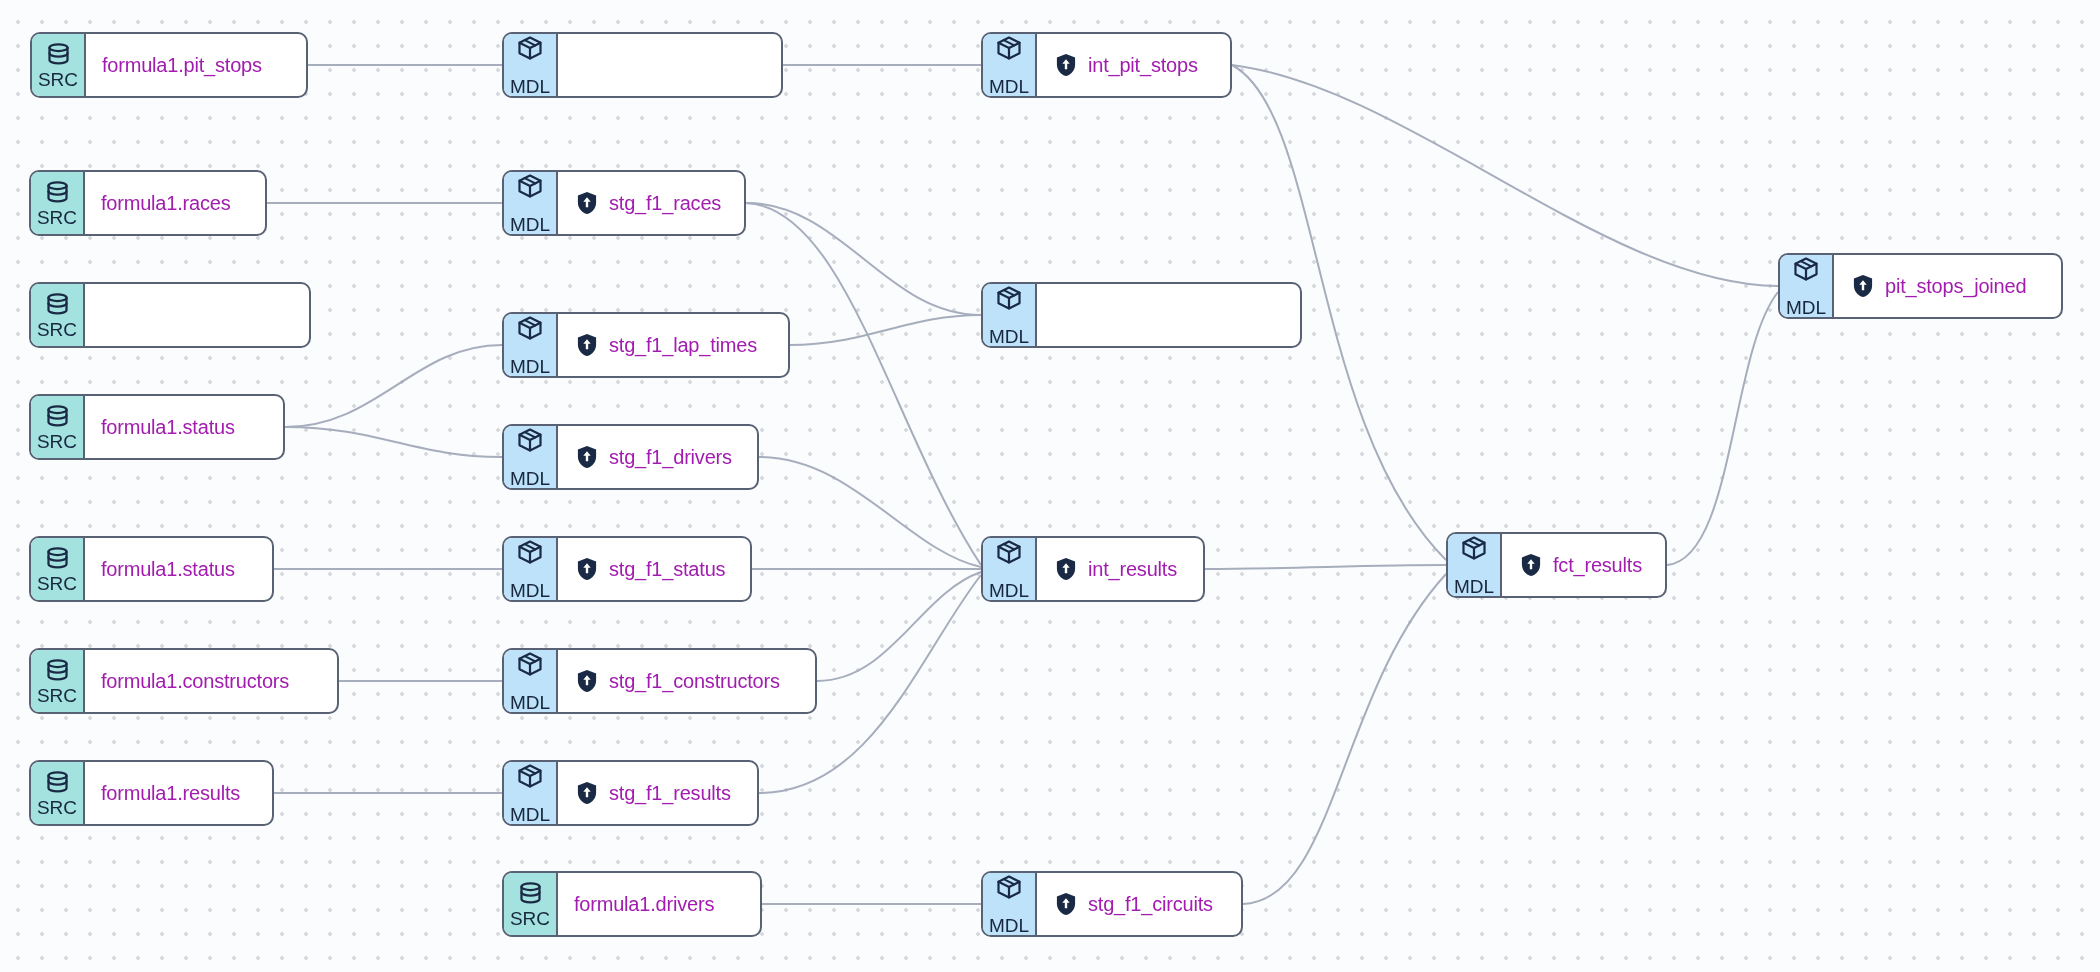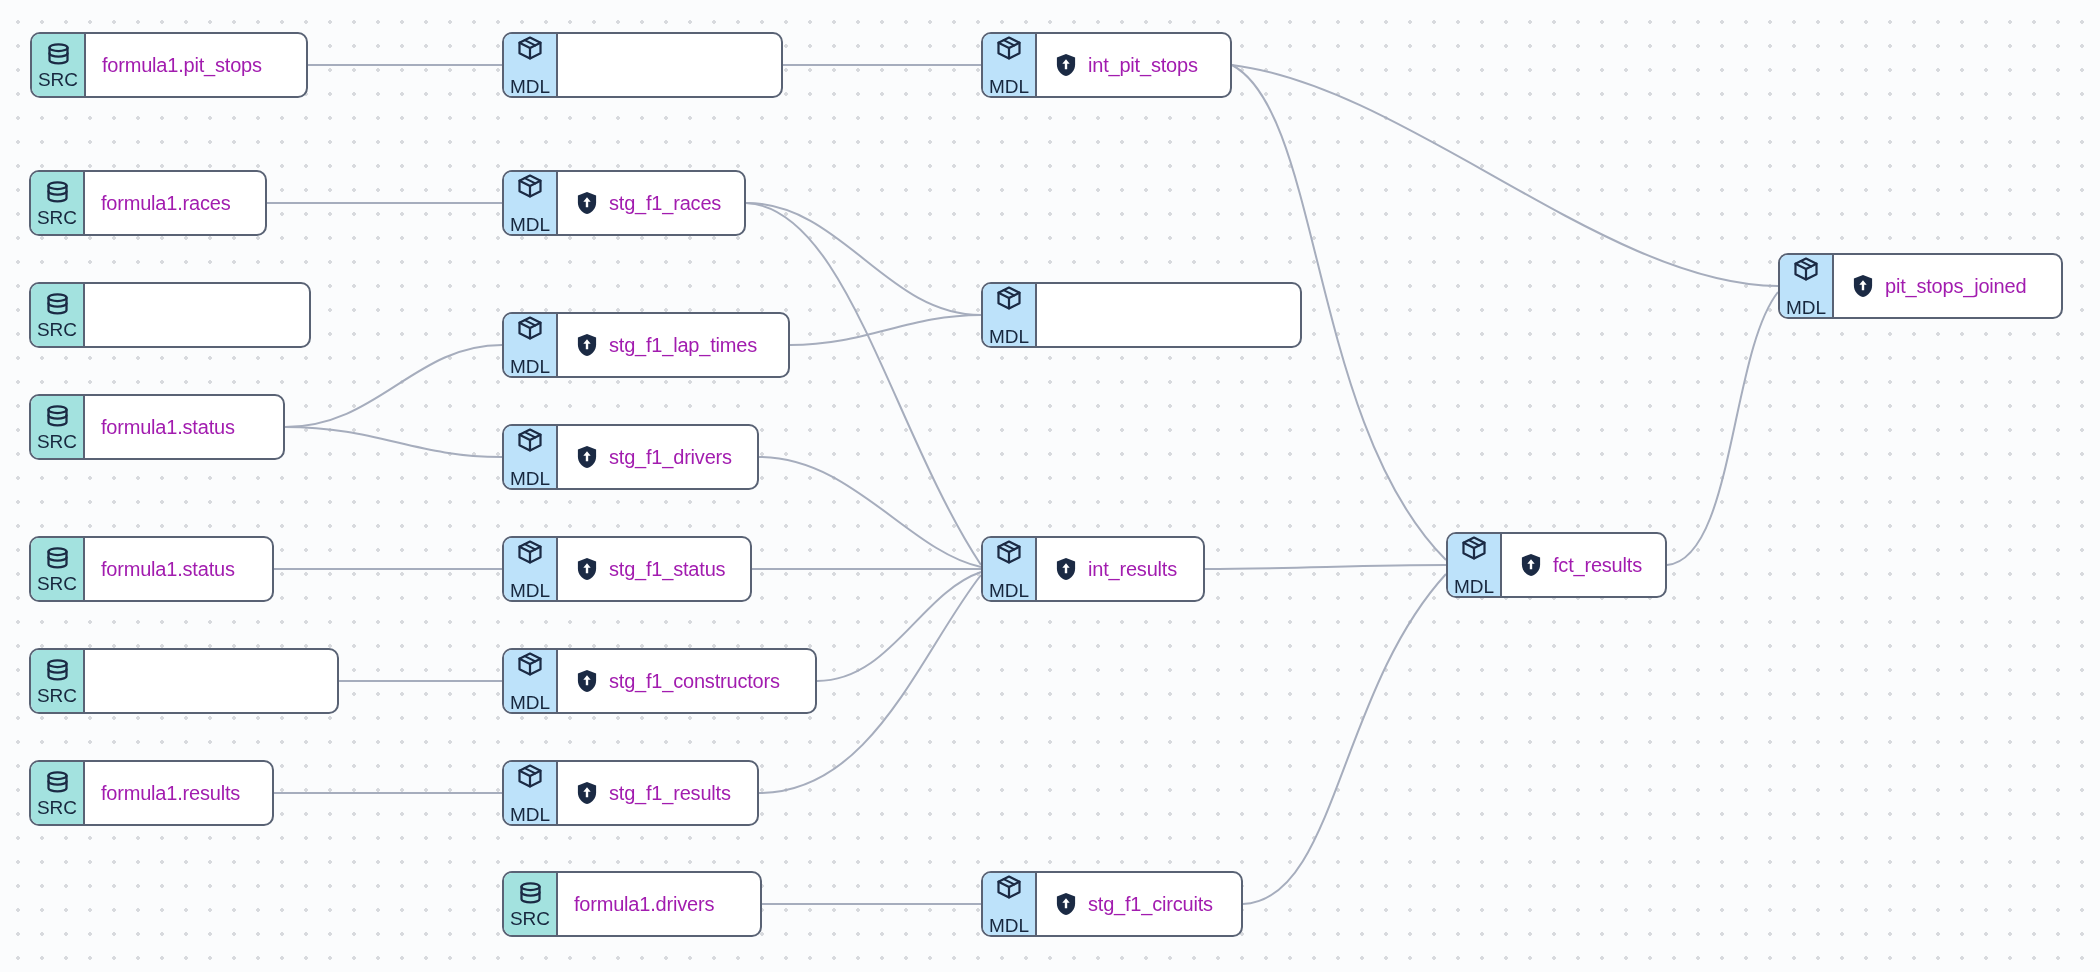--- a/index.html
+++ b/index.html
@@ -301,20 +301,23 @@
       <div class="badge">
         <span>
           <svg class="icon" width="27" height="27" viewBox="0 0 24 24" fill="none" stroke="#1b2a44" stroke-width="2" stroke-linecap="round" stroke-linejoin="round">
             <ellipse cx="12" cy="5" rx="8" ry="3"></ellipse>
             <path d="M4 5v5c0 1.66 3.58 3 8 3s8-1.34 8-3V5"></path>
             <path d="M4 10v6c0 1.66 3.58 3 8 3s8-1.34 8-3v-6"></path>
           </svg>
         </span>
         <span class="badge-label">SRC</span>
       </div>
+      <div class="node-body">
+        <span class="node-label">formula1.constructors</span>
+      </div>
     </div>
     <div class="node node-model" style="left: 502px; top: 648px; width: 315px;">
       <div class="badge">
         <span>
           <svg class="icon" width="28" height="28" viewBox="0 0 24 24" fill="none" stroke="#1b2a44" stroke-width="1.9" stroke-linecap="round" stroke-linejoin="round">
             <path d="M21 16.5V7.5L12 3 3 7.5v9L12 21l9-4.5z"></path>
             <path d="M3 7.5l9 4.5 9-4.5"></path>
             <path d="M12 12v9"></path>
             <path d="M7.5 5.25l9 4.5"></path>
           </svg>

